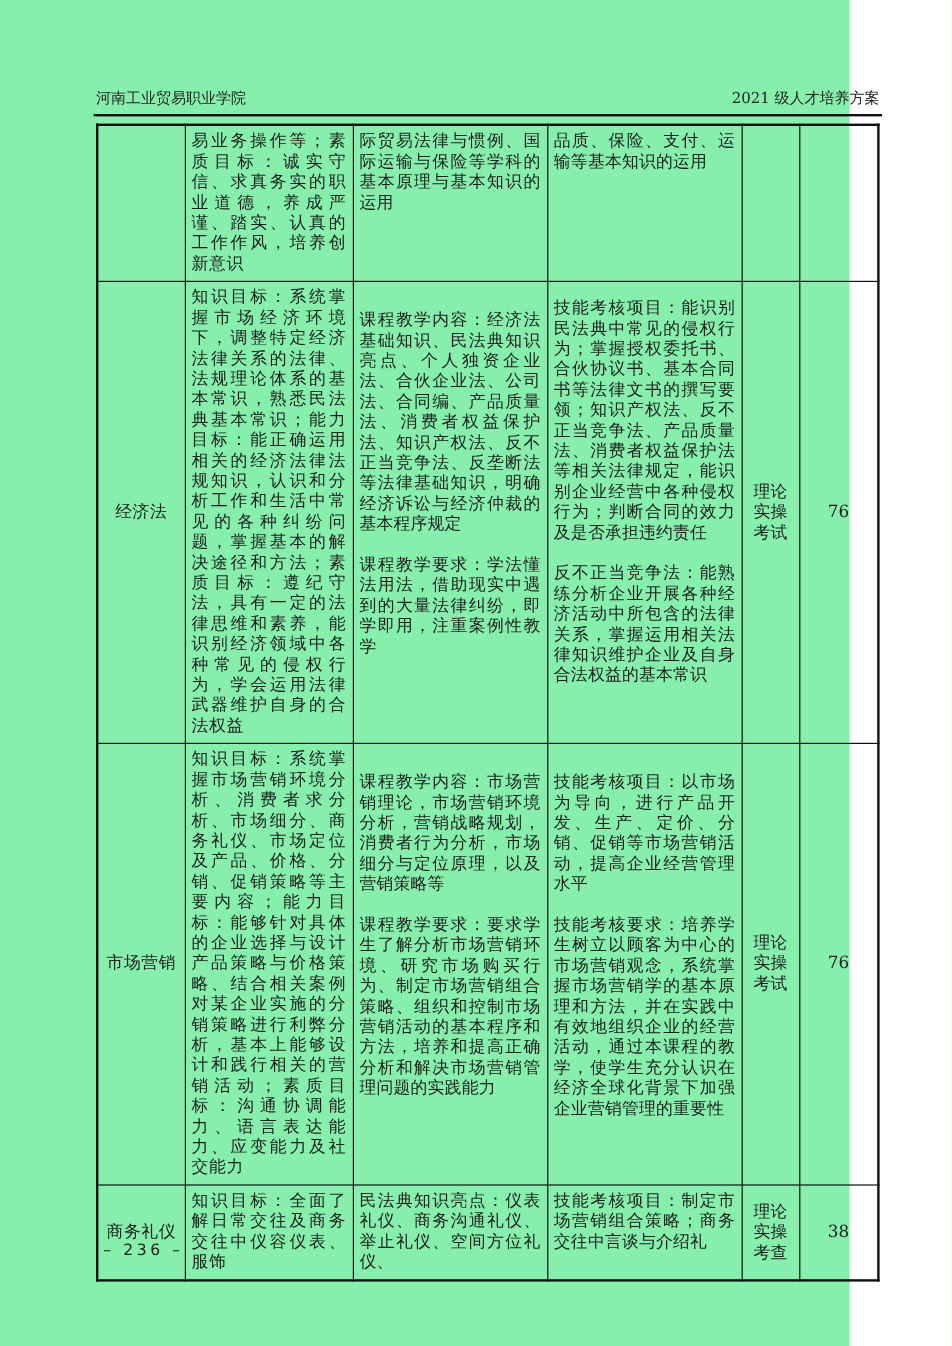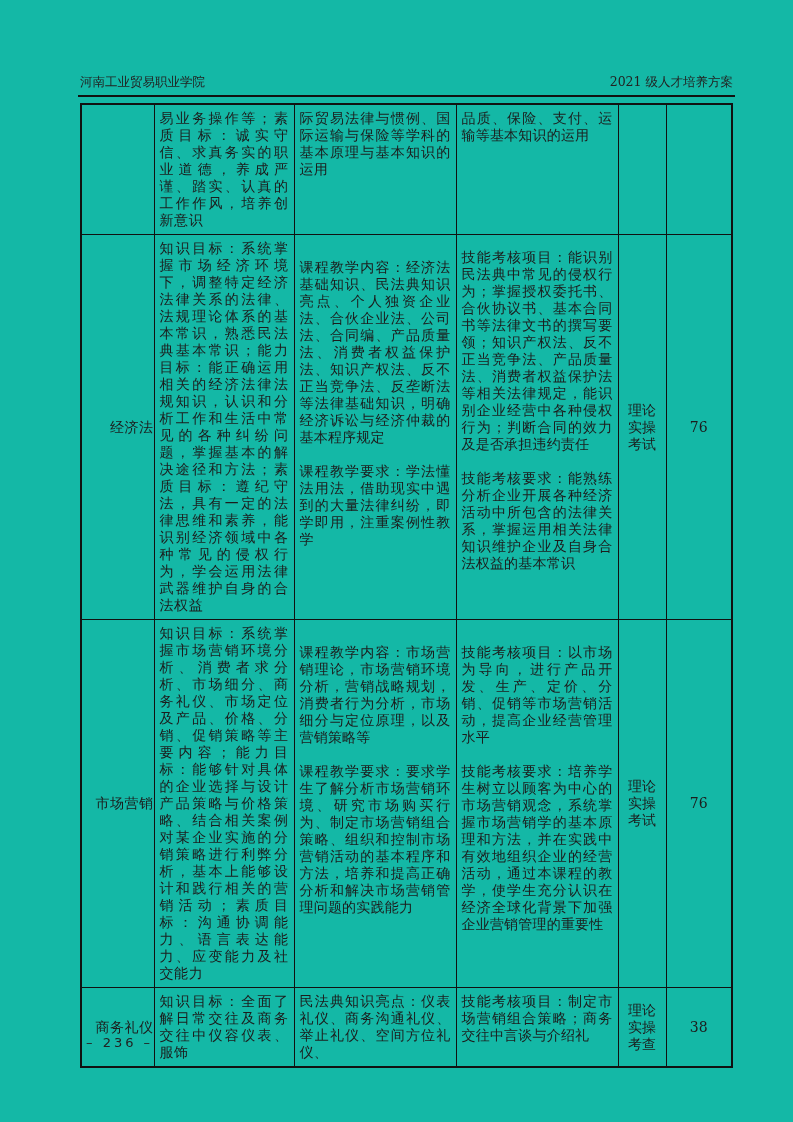--- a/index.html
+++ b/index.html
@@ -3,21 +3,21 @@
 <meta charset="utf-8">
 <style>
   * { margin: 0; padding: 0; box-sizing: border-box; }
   html, body {
     width: 793px; height: 1122px;
     background: #ffffff;
     font-family: "DejaVu Serif", "Liberation Serif", serif;
     color: #1c1c1c;
     overflow: hidden;
   }
-  .page { position: relative; width: 793px; height: 1122px; background: #14b8a6; }
+  .page { position: relative; width: 708px; height: 1122px; background: #86efac; }
 
   
   .page-header {
     position: absolute; left: 80px; top: 74px; width: 653px;
     display: flex; justify-content: space-between; align-items: baseline;
     font-size: 12.5px; color: #222;
   }
   .header-rule {
     position: absolute; left: 78px; top: 95px; width: 657px; height: 0;
     border-top: 2.5px solid #111;
@@ -42,21 +42,21 @@
     font-size: 14px; line-height: 17px; padding: 2px 1px;
   }
   .th-multi { white-space: pre-line; }
   tr.r-head { height: 36px; }
   tr.r0 { height: 109px; }
   tr.r1 { height: 364px; }
   tr.r2 { height: 346px; }
   tr.r3 { height: 74px; }
 
   td.cell-course {
-    text-align: right; vertical-align: middle;
+    text-align: center; vertical-align: middle;
     padding: 4px 0; letter-spacing: 0.5px;
   }
   td.cell-objectives {
     text-align: justify; text-justify: inter-character;
     letter-spacing: 0.6px;
   }
   td.cell-text {
     text-align: justify; text-justify: inter-character;
     letter-spacing: 0.2px;
   }
@@ -113,21 +113,21 @@
 
       <tr class="r1">
         <td class="cell-course">经济法</td>
         <td class="cell-objectives">知识目标：系统掌握市场经济环境下，调整特定经济法律关系的法律、法规理论体系的基本常识，熟悉民法典基本常识；能力目标：能正确运用相关的经济法律法规知识，认识和分析工作和生活中常见的各种纠纷问题，掌握基本的解决途径和方法；素质目标：遵纪守法，具有一定的法律思维和素养，能识别经济领域中各种常见的侵权行为，学会运用法律武器维护自身的合法权益</td>
         <td class="cell-text pt-lg">
           <div class="para">课程教学内容：经济法基础知识、民法典知识亮点、个人独资企业法、合伙企业法、公司法、合同编、产品质量法、消费者权益保护法、知识产权法、反不正当竞争法、反垄断法等法律基础知识，明确经济诉讼与经济仲裁的基本程序规定</div>
           <div class="para">课程教学要求：学法懂法用法，借助现实中遇到的大量法律纠纷，即学即用，注重案例性教学</div>
         </td>
         <td class="cell-text pt-md">
           <div class="para">技能考核项目：能识别民法典中常见的侵权行为；掌握授权委托书、合伙协议书、基本合同书等法律文书的撰写要领；知识产权法、反不正当竞争法、产品质量法、消费者权益保护法等相关法律规定，能识别企业经营中各种侵权行为；判断合同的效力及是否承担违约责任</div>
-          <div class="para">技能考核要求：能熟练分析企业开展各种经济活动中所包含的法律关系，掌握运用相关法律知识维护企业及自身合法权益的基本常识</div>
+          <div class="para">反不正当竞争法：能熟练分析企业开展各种经济活动中所包含的法律关系，掌握运用相关法律知识维护企业及自身合法权益的基本常识</div>
         </td>
         <td class="cell-method">理论
 实操
 考试</td>
         <td class="cell-hours">76</td>
       </tr>
 
       <tr class="r2">
         <td class="cell-course">市场营销</td>
         <td class="cell-objectives">知识目标：系统掌握市场营销环境分析、消费者求分析、市场细分、商务礼仪、市场定位及产品、价格、分销、促销策略等主要内容；能力目标：能够针对具体的企业选择与设计产品策略与价格策略、结合相关案例对某企业实施的分销策略进行利弊分析，基本上能够设计和践行相关的营销活动；素质目标：沟通协调能力、语言表达能力、应变能力及社交能力</td>

